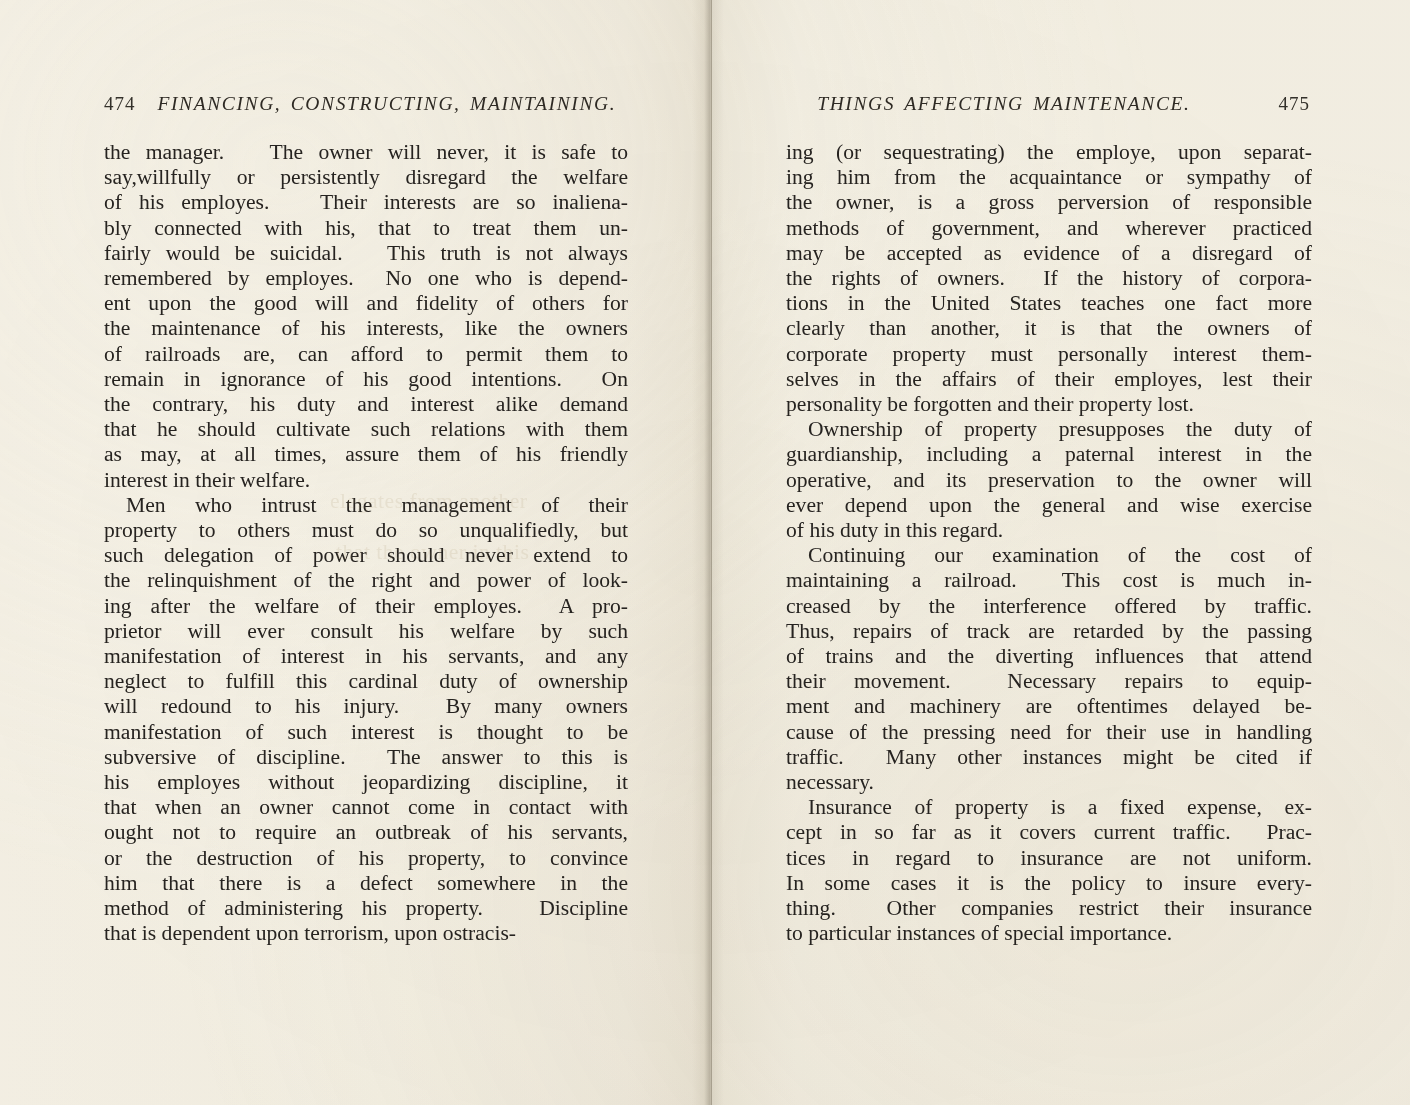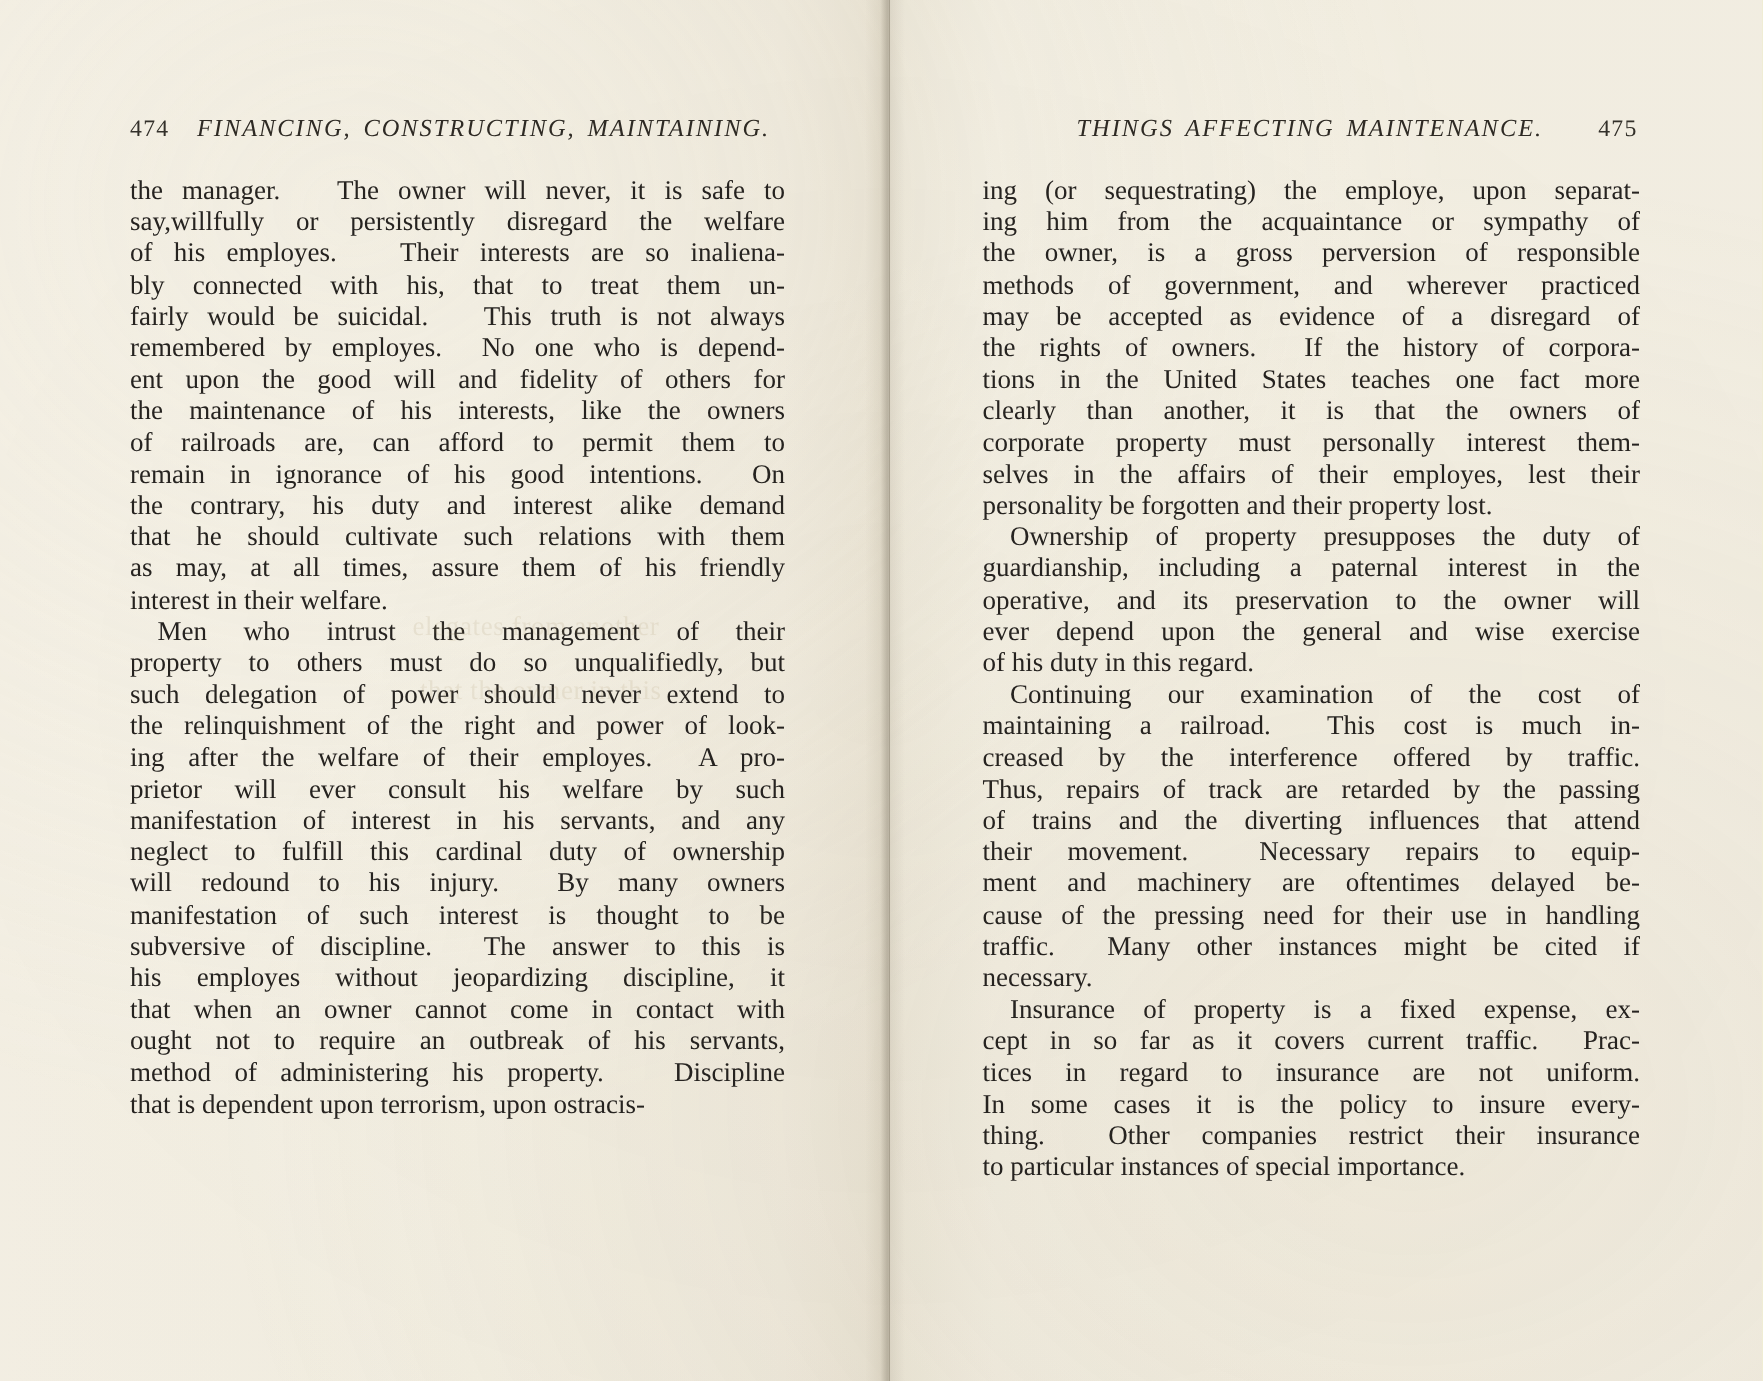--- a/index.html
+++ b/index.html
@@ -97,21 +97,21 @@
     color: #33302a;
   }
   .head-title {
     font-style: italic;
     font-size: 19.5px;
     letter-spacing: 1.6px;
     color: #2e2a24;
     word-spacing: 3px;
   }
   .rh-left .folio { margin-right: 22px; }
-  .rh-right .head-title { margin-right: 44px; }
+  .rh-right .head-title { margin-right: 88px; }
 
   .column {
     position: absolute;
     top: 140px;
     color: #262320;
     font-size: 21.6px;
     line-height: 25.2px;
     text-align: justify;
     text-justify: inter-word;
     -webkit-hyphens: none;
@@ -193,20 +193,22 @@
           <span class="ln">ing after the welfare of their employes.  A pro-</span>
           <span class="ln">prietor will ever consult his welfare by such</span>
           <span class="ln">manifestation of interest in his servants, and any</span>
           <span class="ln">neglect to fulfill this cardinal duty of ownership</span>
           <span class="ln">will redound to his injury.  By many owners</span>
           <span class="ln">manifestation of such interest is thought to be</span>
           <span class="ln">subversive of discipline.  The answer to this is</span>
           <span class="ln">his employes without jeopardizing discipline, it</span>
           <span class="ln">that when an owner cannot come in contact with</span>
           <span class="ln">ought not to require an outbreak of his servants,</span>
+          <span class="ln">or the destruction of his property, to convince</span>
+          <span class="ln">him that there is a defect somewhere in the</span>
           <span class="ln">method of administering his property.   Discipline</span>
           <span class="ln last">that is dependent upon terrorism, upon ostracis-</span>
         </p>
       </div>
 
     <div class="ghost" style="left:330px; top:489px; width:300px;">elegates from another</div>
     <div class="ghost" style="left:336px; top:540px; width:300px;">that the owner in this</div>
   </div>
 
   <div class="page page-right">

